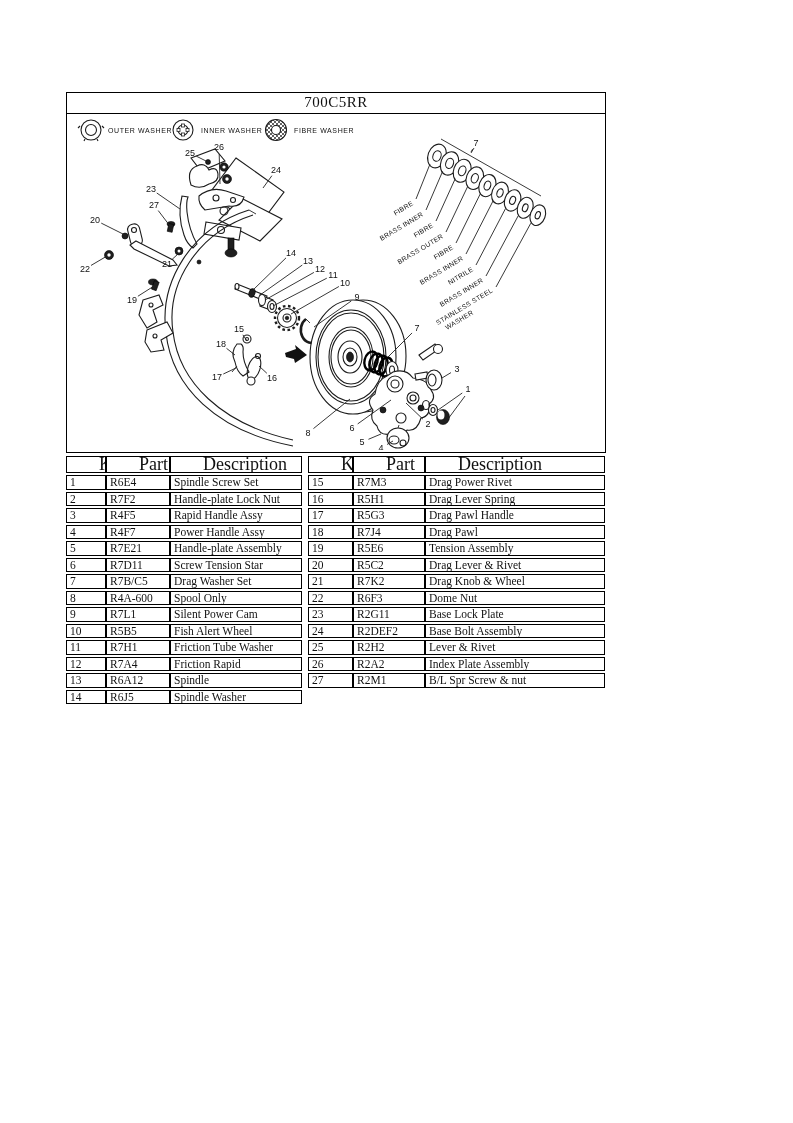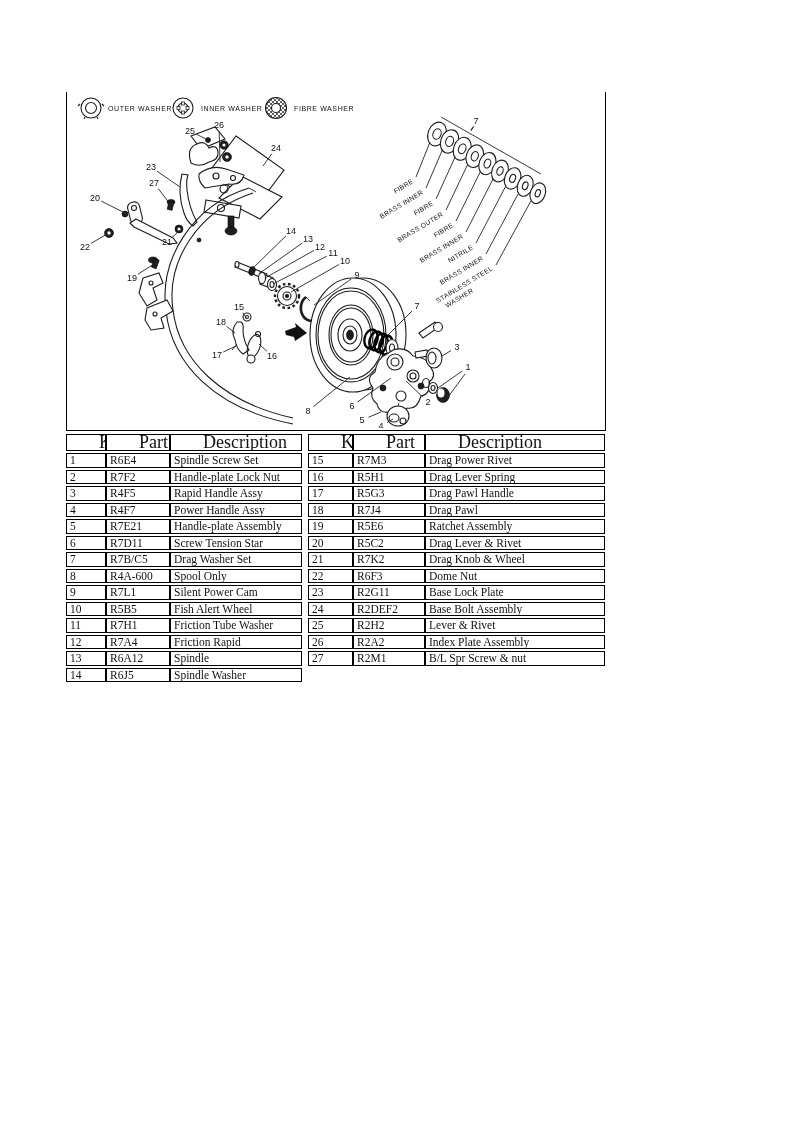--- a/index.html
+++ b/index.html
@@ -25,20 +25,21 @@
   .pt{stroke:#1c1c1c;stroke-width:1.1;fill:#fff;}
   .ptn{stroke:#1c1c1c;stroke-width:1.1;fill:none;}
   .dk{fill:#1f1f1f;stroke:#000;stroke-width:.6;}
 </style>
 </head>
 <body>
 
 <div class="page">
  <div class="doc">
 
+  <div class="titlebar">700C5RR</div>
 
   <div class="diagram">
    <svg width="537" height="336" viewBox="66 114 537 336">
 
     <g>
       <g>
         <circle cx="90" cy="130" r="10" class="ptn"></circle>
         <circle cx="90" cy="130" r="5.5" class="ptn"></circle>
         <path class="ptn" d="M79,126 l-2,2 M101,126 l2,2 M84,139 l-1,2 M96,139 l1,2"></path>
       </g>
@@ -411,21 +412,21 @@
               <td>Drag Pawl Handle</td>
             </tr>
             <tr>
               <td>18</td>
               <td>R7J4</td>
               <td>Drag Pawl</td>
             </tr>
             <tr>
               <td>19</td>
               <td>R5E6</td>
-              <td>Ratchet Assembly</td>
+              <td>Tension Assembly</td>
             </tr>
             <tr>
               <td>20</td>
               <td>R5C2</td>
               <td>Drag Lever &amp; Rivet</td>
             </tr>
             <tr>
               <td>21</td>
               <td>R7K2</td>
               <td>Drag Knob &amp; Wheel</td>

